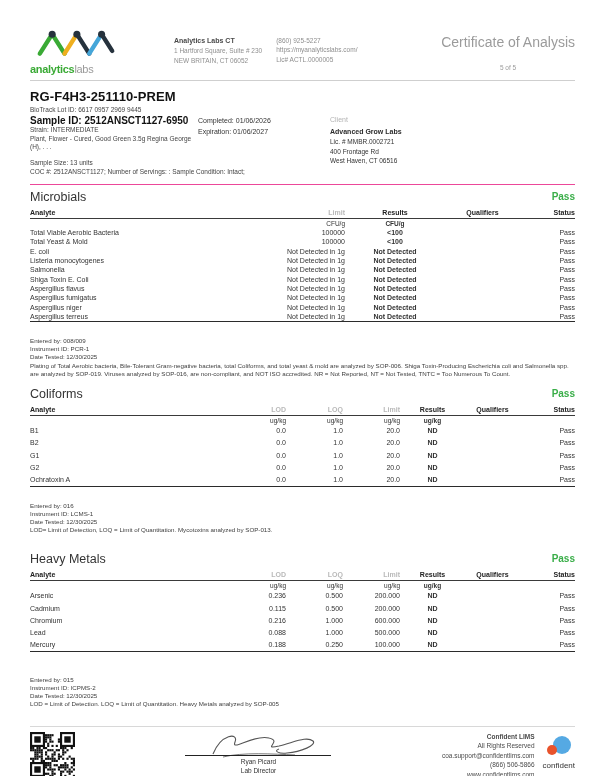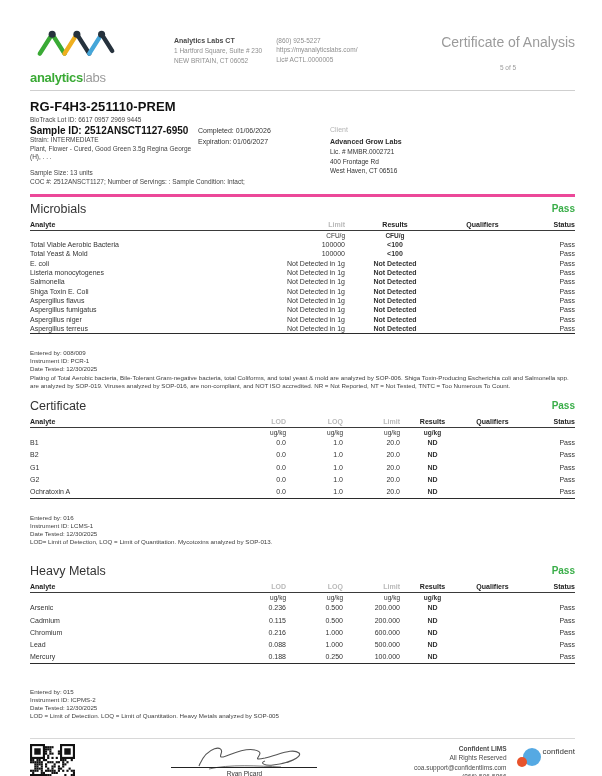--- a/index.html
+++ b/index.html
@@ -3,32 +3,32 @@
 <meta charset="utf-8">
 <style>
   * { margin:0; padding:0; box-sizing:border-box; }
   html,body { width:602px; height:776px; background:#ffffff; overflow:hidden;
     font-family:"Liberation Sans", sans-serif; color:#333; }
   .page { padding:28px 27px 0 30px; }
 
   
   .header { display:flex; align-items:flex-start; border-bottom:1px solid #cfcfcf; padding-bottom:5px; }
   .logo-block { width:118px; }
-  .logo-text { font-size:13px; font-weight:bold; letter-spacing:-0.3px; margin-top:8px; }
+  .logo-text { font-size:11px; font-weight:bold; letter-spacing:-0.3px; margin-top:1px; }
   .logo-analytics { color:var(--accent,#3aaa35); }
   .logo-labs { color:#9a9a9a; font-weight:normal; }
   .lab-info { display:flex; gap:14px; margin-left:26px; margin-top:8px; }
   .lab-col { font-size:6.5px; line-height:1.45; color:#8f8f8f; }
   .lab-name { font-weight:bold; color:#4a4a4a; font-size:7px; }
   .header-right { margin-left:auto; text-align:center; margin-top:6px; }
   .coa-title { font-size:14px; color:#9b9b9b; }
   .page-num { font-size:6.5px; color:#9b9b9b; margin-top:14px; }
 
   
-  .sample-block { position:relative; padding-top:8px; border-bottom:3px solid #ec4899; padding-bottom:7px; }
+  .sample-block { position:relative; padding-top:8px; border-bottom:1px solid #ec4899; padding-bottom:7px; }
   .sample-title { font-size:13px; font-weight:bold; color:#111; letter-spacing:0.1px; }
   .tiny { font-size:6.5px; color:#444; line-height:1.35; }
   .biotrack { margin-top:2px; }
   .sid { font-size:10px; font-weight:bold; color:#111; margin-top:0; }
   .desc { max-width:168px; }
   .mid-col { position:absolute; left:168px; top:34px; font-size:7px; color:#333; line-height:1.6; }
   .client-col { position:absolute; left:300px; top:34px; font-size:6.5px; line-height:1.45; color:#333; }
   .client-label { color:#b3b3b3; font-size:7px; margin-bottom:2px; }
   .client-name { font-weight:bold; font-size:7px; color:#2c2c2c; }
   .sizeline { margin-top:7px; }
@@ -63,21 +63,21 @@
   .footer-rule { border-top:1px solid #d8d8d8; margin-top:18px; }
   .footer-row { display:flex; align-items:flex-start; padding-top:5px; }
   .qr { width:45px; height:45px; }
   .sig-block { flex:1; display:flex; flex-direction:column; align-items:center; margin-top:-2px; }
   .sig-scribble { margin-bottom:-9px; }
   .sig-line { width:146px; border-bottom:1px solid #222; }
   .sig-text { font-size:6.5px; color:#333; text-align:center; line-height:1.35; margin-top:2px; }
   .lims-block { display:flex; gap:8px; align-items:flex-start; }
   .lims-text { text-align:right; font-size:6.5px; line-height:1.45; color:#4a4a4a; }
   .lims-line1 { font-weight:bold; }
-  .lims-logo { display:flex; align-items:flex-start; margin-top:2px; }
+  .lims-logo { display:flex; flex-direction:column; align-items:center; margin-top:2px; }
   .lims-logo-word { font-size:8px; color:#333; margin-top:1px; }
 </style>
 </head>
 <body>
 
 <div class="page">
 
   <div class="header">
     <div class="logo-block">
       <svg width="92" height="30" viewBox="0 0 92 34">
@@ -231,21 +231,21 @@
     <div class="notes">
         <div>Entered by: 008/009</div>
         <div>Instrument ID: PCR-1</div>
         <div>Date Tested: 12/30/2025</div>
         <div>Plating of Total Aerobic bacteria, Bile-Tolerant Gram-negative bacteria, total Coliforms, and total yeast &amp; mold are analyzed by SOP-006. Shiga Toxin-Producing Escherichia coli and Salmonella spp. are analyzed by SOP-019. Viruses analyzed by SOP-016, are non-compliant, and NOT ISO accredited. NR = Not Reported, NT = Not Tested, TNTC = Too Numerous To Count.</div>
       </div>
   </section>
 
   <section style="margin-top:4px;">
     <div class="sec-head">
-      <span class="sec-title">Certificate</span>
+      <span class="sec-title">Coliforms</span>
       <span class="sec-pass">Pass</span>
     </div>
     <table class="tbl tbl-7">
         <tbody>
           <tr>
             <th class="c-name">Analyte</th>
             <th class="c-num">LOD</th>
             <th class="c-num">LOQ</th>
             <th class="c-num">Limit</th>
             <th class="c-res">Results</th>

